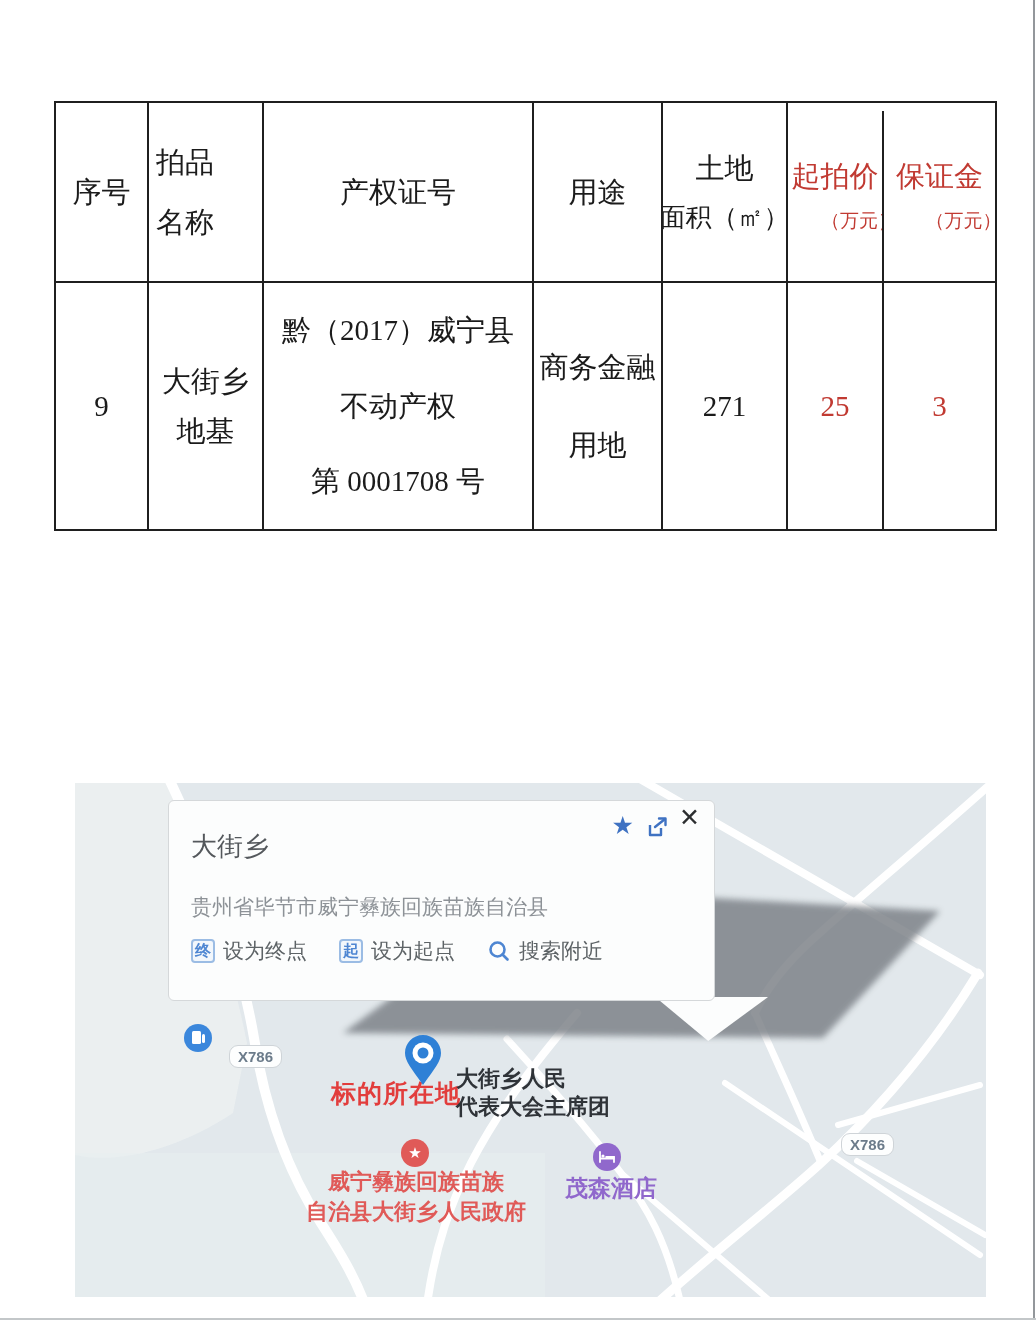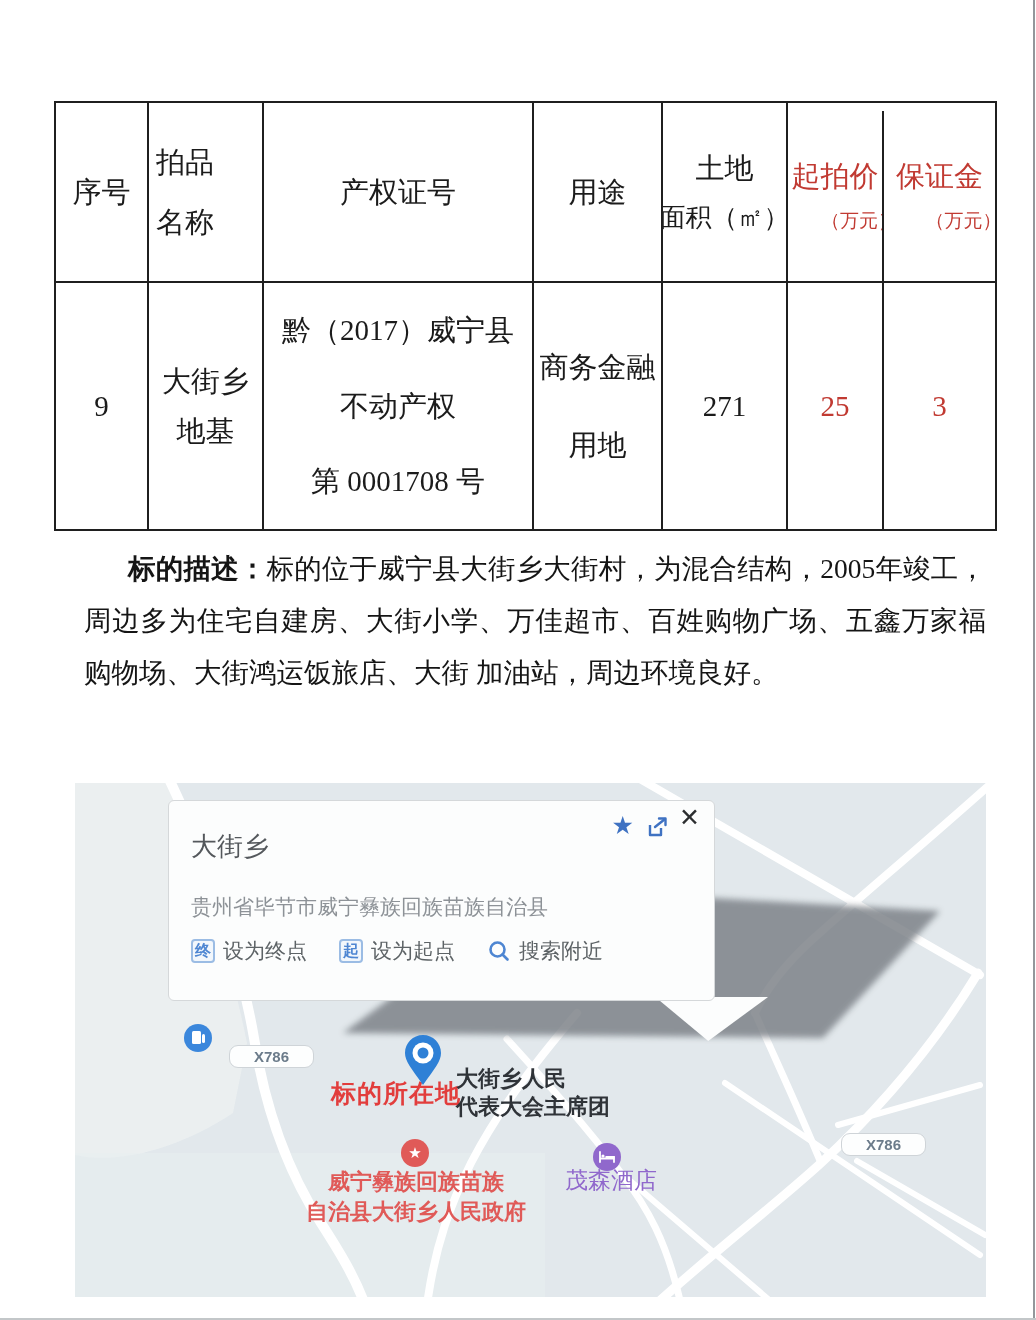--- a/index.html
+++ b/index.html
@@ -31,21 +31,21 @@
 .desc { position:absolute; left:84px; top:543px; width:902px; font-size:27.5px;
   line-height:52px; text-align:justify; color:#151515; text-indent:44px; }
 .desc .lbl { font-weight:bold; }
 
 
 .map { position:absolute; left:75px; top:783px; width:911px; height:514px;
   background:var(--map_bg,#e2e8ec); overflow:hidden; font-family:"Liberation Sans", sans-serif; }
 .map-svg { position:absolute; left:0; top:0; z-index:0; }
 
 .road-badge { position:absolute; background:#fdfefe; border:1px solid #cfd4d8; border-radius:9px;
-  color:var(--road_label,#6b7b8a); font-size:15px; font-weight:bold; padding:2px 24px; z-index:1; }
+  color:var(--road_label,#6b7b8a); font-size:15px; font-weight:bold; padding:2px 8px; z-index:1; }
 
 .popup-tail { position:absolute; left:578px; top:214px; width:115px; height:44px;
   background:#fcfdfd; clip-path:polygon(2% 0, 100% 0, 48% 100%); z-index:4; }
 .popup { position:absolute; left:93px; top:17px; width:547px; height:201px;
   background:#fcfdfd; border:1px solid #d5d8da; border-radius:6px; z-index:5; }
 .popup-title { position:absolute; left:22px; top:28px; font-size:26px; color:var(--popup_text,#54585c); }
 .popup-addr { position:absolute; left:22px; top:92px; font-size:21px; color:#8d9297; }
 .popup-actions { position:absolute; left:22px; top:136px; display:flex; gap:32px; align-items:center; }
 .action { display:flex; gap:8px; align-items:center; cursor:pointer; }
 .action-box { width:24px; height:24px; border:2px solid #9bbce4; border-radius:4px; background:#f2f7fc;
@@ -62,21 +62,21 @@
 .target-label { position:absolute; left:256px; top:294px; font-size:25px; font-weight:bold;
   color:var(--target_red,#e23d3c); z-index:2; letter-spacing:1px; }
 .congress-label { position:absolute; left:381px; top:282px; font-size:22px; font-weight:600;
   color:#2f3338; line-height:28px; z-index:2; }
 .poi-circle { width:28px; height:28px; border-radius:50%; display:flex; align-items:center;
   justify-content:center; color:#fff; font-family:"DejaVu Sans", sans-serif; }
 .gov-marker { position:absolute; left:326px; top:356px; background:var(--gov_pink,#e05a58); font-size:15px; z-index:2; cursor:pointer; }
 .gov-label { position:absolute; left:228px; top:384px; width:226px; text-align:center; font-size:22px;
   font-weight:bold; color:var(--gov_pink,#e05a58); line-height:30px; z-index:2; }
 .hotel-marker { position:absolute; left:518px; top:360px; background:var(--hotel_purple,#9068cc); z-index:2; cursor:pointer; }
-.hotel-label { position:absolute; left:490px; top:382px; font-size:23px; font-weight:normal;
+.hotel-label { position:absolute; left:490px; top:390px; font-size:23px; font-weight:bold;
   color:var(--hotel_purple,#9068cc); z-index:2; }
 .gas { position:absolute; left:108px; top:240px; z-index:2; cursor:pointer; }
 
 .edge-right { position:absolute; right:1px; top:0; width:2px; height:1320px; background:#93979b; }
 .edge-bottom { position:absolute; left:0; bottom:0; width:100%; height:2px; background:#c3c7c9; }
 </style>
 </head>
 <body>
 
 <div class="page">
@@ -130,21 +130,20 @@
       <span class="ln">271</span>
     </div>
     <div class="cell red last-row">
       <span class="ln">25</span>
     </div>
     <div class="cell red last-col last-row">
       <span class="ln">3</span>
     </div>
   </div>
 
-  <p class="desc"><span class="lbl">标的描述：</span><span>标的位于威宁县大街乡大街村，为混合结构，2005年竣工，周边多为住宅自建房、大街小学、万佳超市、百姓购物广场、五鑫万家福购物场、大街鸿运饭旅店、大街 加油站，周边环境良好。</span></p>
 
   <div class="map">
     <svg class="map-svg" width="911" height="514" viewBox="0 0 911 514">
       <defs>
         <filter id="blur1" x="-15%" y="-15%" width="130%" height="130%">
             <feGaussianBlur stdDeviation="3"></feGaussianBlur>
           </filter>
       </defs>
       <rect width="911" height="514" fill="#e2e8ec"></rect>
       <path d="M0,0 L95,0 C130,95 158,190 172,260 L158,330 C105,365 45,382 0,372 Z" fill="#edf2f1" opacity="0.75"></path>

